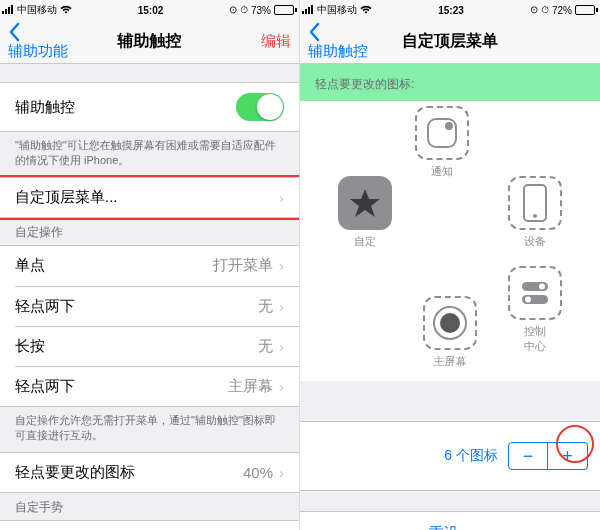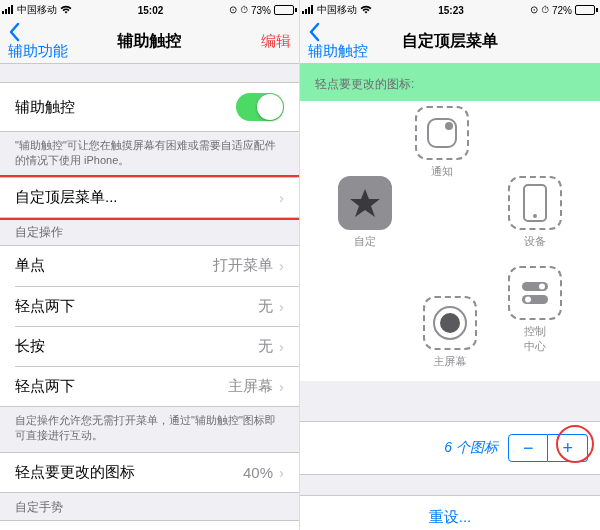--- a/index.html
+++ b/index.html
@@ -44,21 +44,21 @@
   .highlight-box { border: 2px solid #e53935; margin: -2px; }
 
   
   .hint-text { padding: 12px 15px 8px; font-size: 12px; color: #6d6d72; background: #86efac; }
   .icon-grid { background: #fff; padding: 10px 0 20px; position: relative; min-height: 280px; }
   .icon-item { position: absolute; display: flex; flex-direction: column; align-items: center; width: 80px; }
   .icon-box { width: 54px; height: 54px; border: 2px dashed #8e8e93; border-radius: 12px; display: flex; align-items: center; justify-content: center; background: #fff; }
   .icon-box.solid { border-style: solid; border-color: #8e8e93; background: #8e8e93; }
   .icon-label { font-size: 11px; color: #8e8e93; margin-top: 4px; text-align: center; }
 
-  .counter-row { background: #fff; border-top: 1px solid #c8c7cc; border-bottom: 1px solid #c8c7cc; padding: 12px 12px; display: flex; justify-content: flex-end; align-items: center; gap: 10px; font-style: italic; }
+  .counter-row { background: #fff; border-top: 1px solid #c8c7cc; border-bottom: 1px solid #c8c7cc; padding: 20px 12px; display: flex; justify-content: flex-end; align-items: center; gap: 10px; }
   .counter-text { color: #007aff; font-size: 14px; }
   .stepper { display: flex; }
   .stepper-btn { width: 40px; height: 28px; border: 1px solid #007aff; background: #fff; color: #007aff; font-size: 18px; display: flex; align-items: center; justify-content: center; cursor: pointer; }
   .stepper-btn:first-child { border-radius: 4px 0 0 4px; }
   .stepper-btn:last-child { border-radius: 0 4px 4px 0; border-left: none; }
   .circle-highlight { position: absolute; width: 38px; height: 38px; border: 2px solid #e53935; border-radius: 50%; pointer-events: none; }
 
   .reset-row { background: #fff; border-top: 1px solid #c8c7cc; border-bottom: 1px solid #c8c7cc; padding: 12px; text-align: center; color: #007aff; font-size: 15px; cursor: pointer; }
 </style>
 </head>

